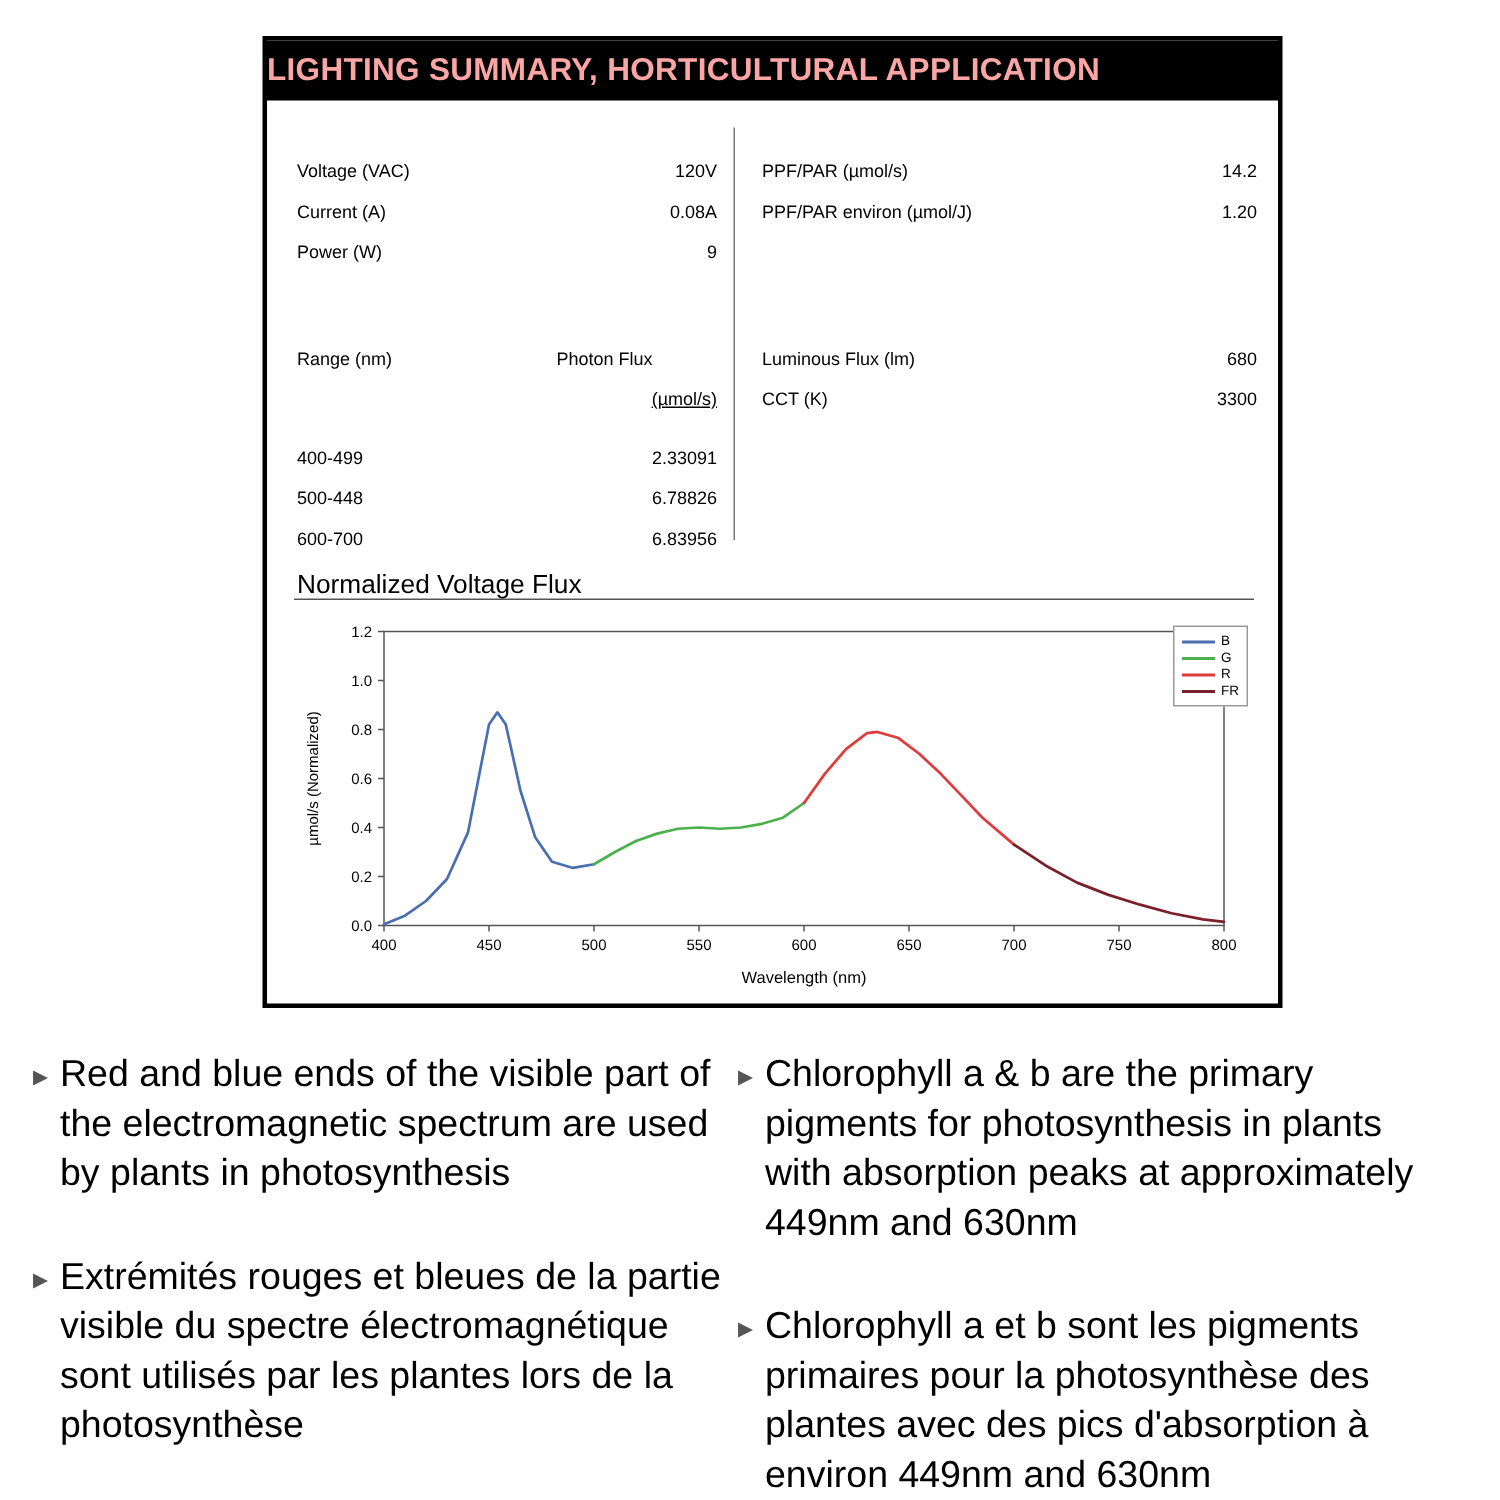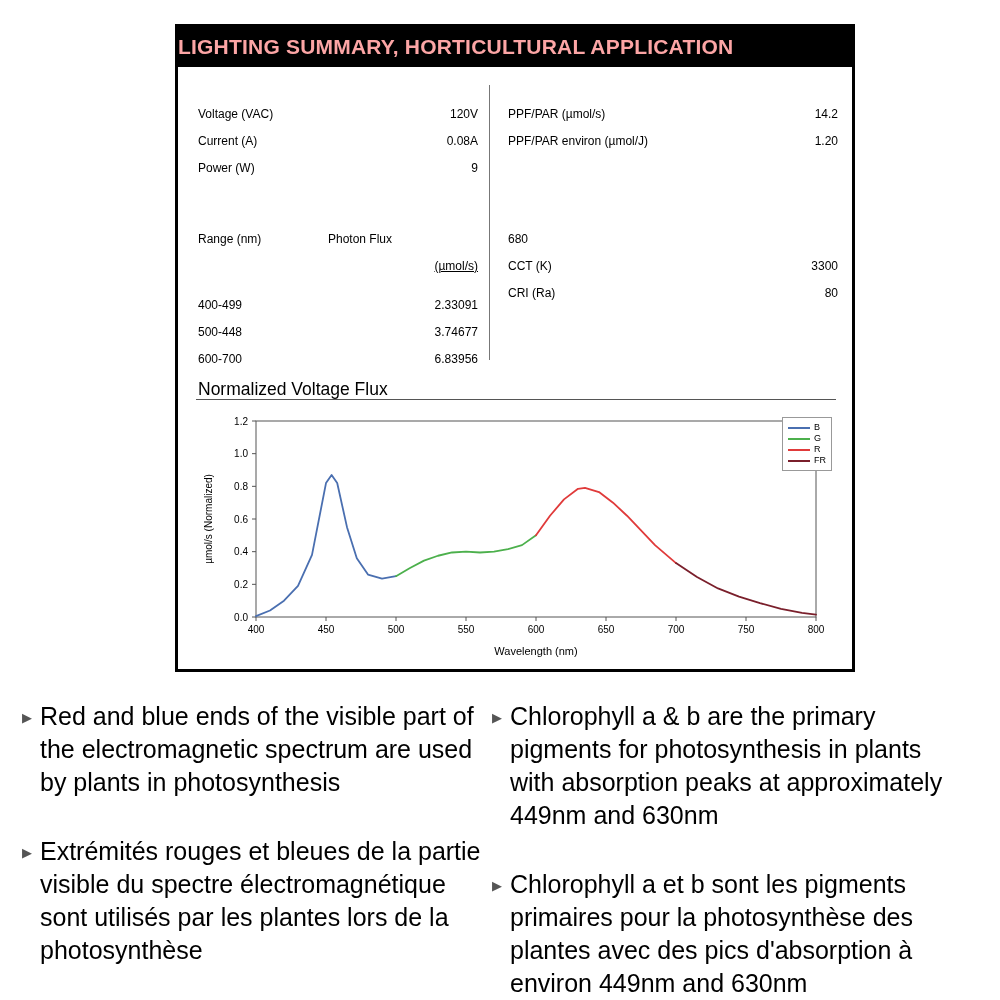--- a/index.html
+++ b/index.html
@@ -86,21 +86,21 @@
   .row .val { }
 
   .block-gap { height: 44px; }
 
   .range-head {
     display: flex;
     justify-content: space-between;
     line-height: 27px;
   }
   .range-head .rh-right {
-    text-align: left;
+    text-align: center;
     width: 150px;
   }
   .units-line {
     text-align: right;
     line-height: 27px;
     text-decoration: underline;
   }
   .range-rows { margin-top: 12px; }
 
   
@@ -214,21 +214,21 @@
       </div>
       <div class="units-line">(µmol/s)</div>
 
       <div class="range-rows">
         <div class="row">
           <span class="lbl">400-499</span>
           <span class="val">2.33091</span>
         </div>
         <div class="row">
           <span class="lbl">500-448</span>
-          <span class="val">3.74677</span>
+          <span class="val">6.78826</span>
         </div>
         <div class="row">
           <span class="lbl">600-700</span>
           <span class="val">6.83956</span>
         </div>
       </div>
     </div>
 
     <div class="col col-right">
       <div class="row">
@@ -236,29 +236,26 @@
         <span class="val">14.2</span>
       </div>
       <div class="row">
         <span class="lbl">PPF/PAR environ (µmol/J)</span>
         <span class="val">1.20</span>
       </div>
 
       <div style="height:71px"></div>
 
       <div class="row">
+        <span class="lbl">Luminous Flux (lm)</span>
         <span class="val">680</span>
       </div>
       <div class="row">
         <span class="lbl">CCT (K)</span>
         <span class="val">3300</span>
-      </div>
-      <div class="row">
-        <span class="lbl">CRI (Ra)</span>
-        <span class="val">80</span>
       </div>
     </div>
   </div>
 
   <div class="chart-wrap">
     <div class="chart-title">Normalized Voltage Flux</div>
 
     <div class="chart-area">
       <svg id="chart-svg" width="640" height="252" viewBox="0 0 640 252">
           <rect x="58" y="10" width="560" height="196" fill="#ffffff" stroke="#555555" stroke-width="1"></rect>

